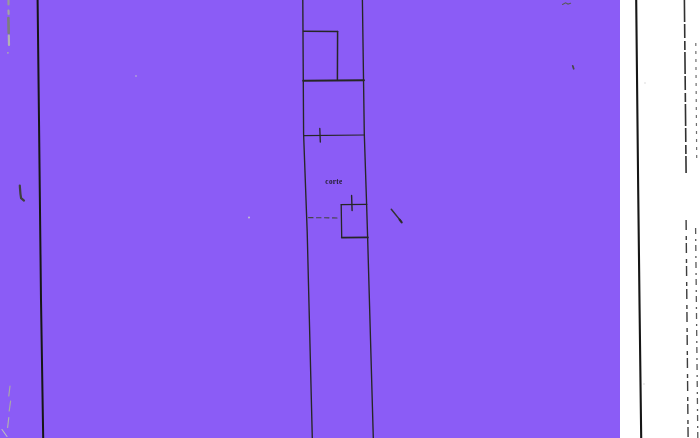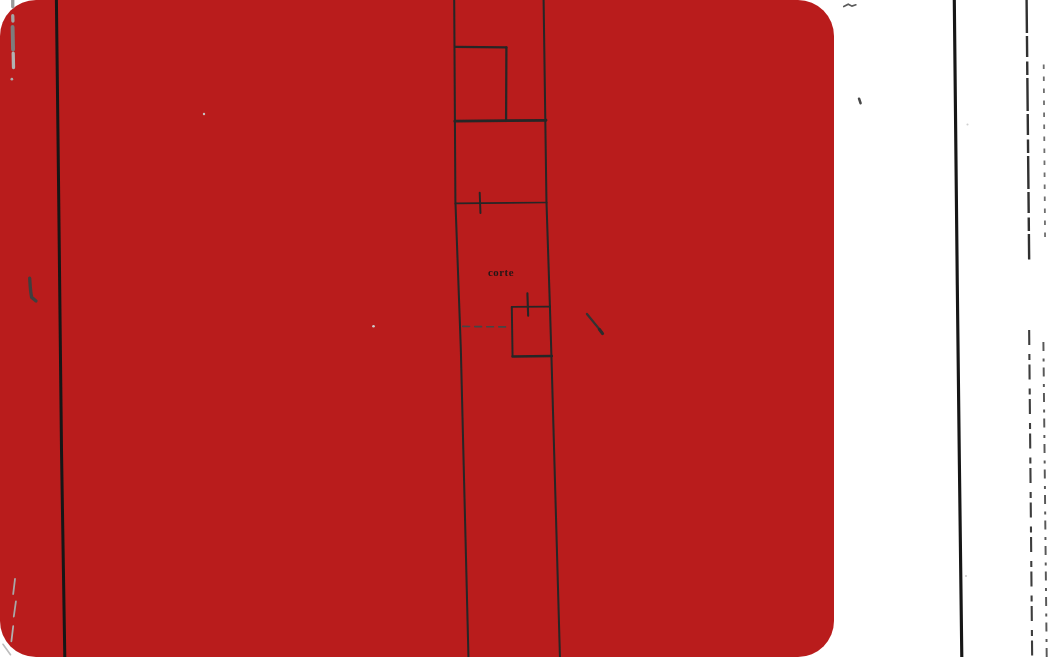--- a/index.html
+++ b/index.html
@@ -6,24 +6,23 @@
     margin: 0;
     padding: 0;
     width: 700px;
     height: 438px;
     overflow: hidden;
     background: #ffffff;
     font-family: "Liberation Serif", serif;
   }
   .page {
     position: relative;
-    width: 556px;
+    width: 620px;
     height: 438px;
-    background: #b91c1c;
-    border-radius: 24px;
+    background: #8b5cf6;
   }
   svg { display: block; }
   .plan-label {
     font-family: "Liberation Serif", serif;
     font-size: 7.2px;
     font-weight: bold;
     letter-spacing: 0.35px;
     fill: #161616;
     opacity: 0.92;
   }

